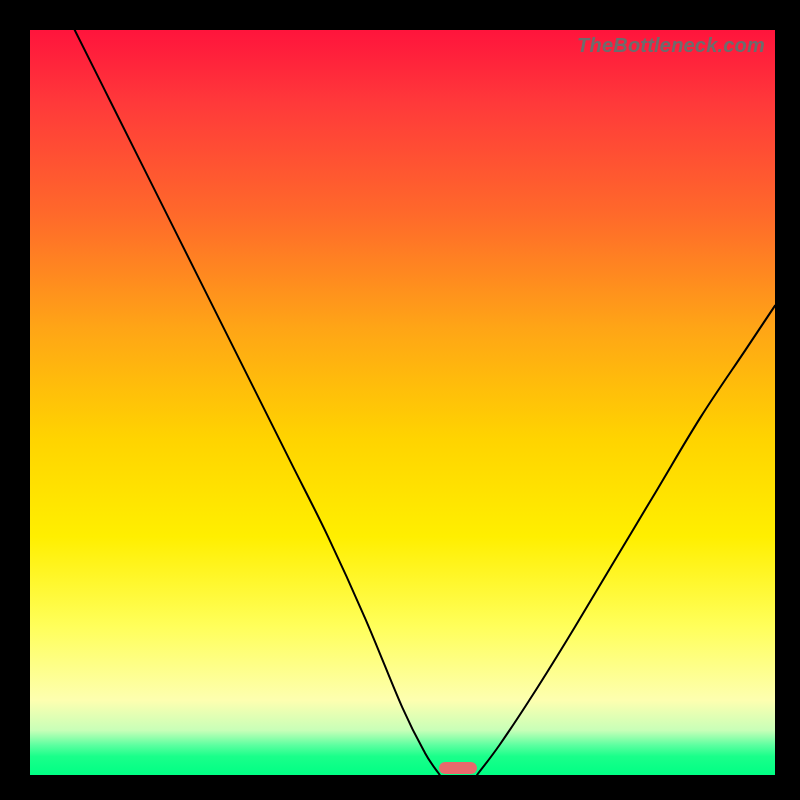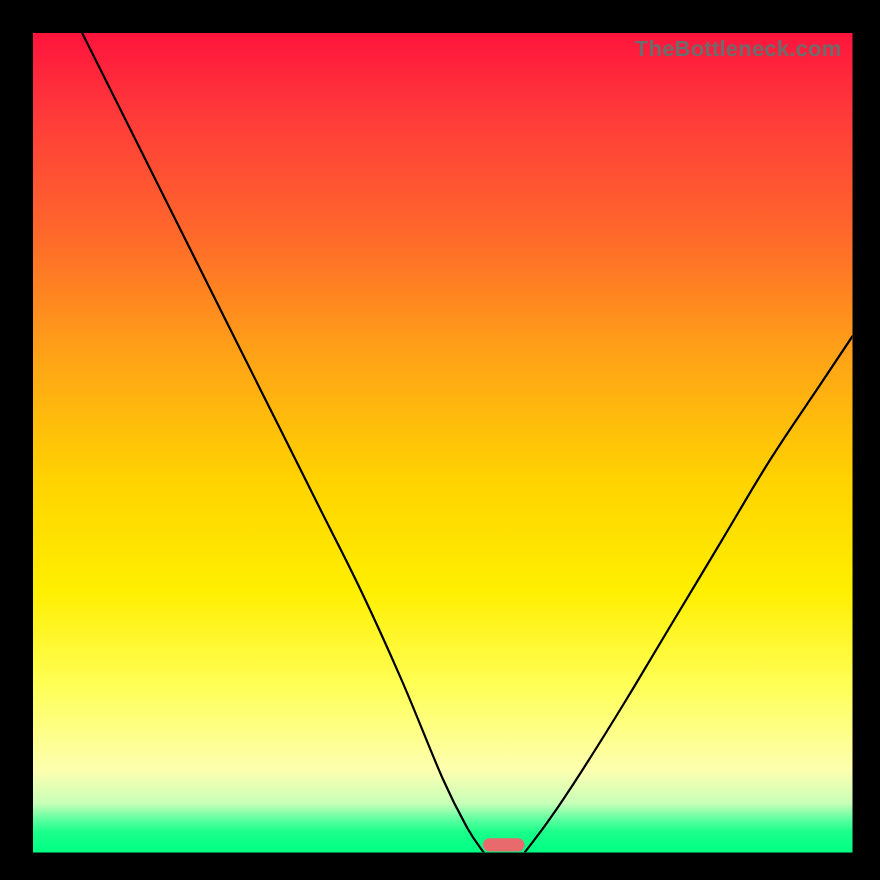--- a/index.html
+++ b/index.html
@@ -30,20 +30,21 @@
   .watermark {
     position: absolute;
     top: 4px;
     right: 10px;
     font-family: Arial, Helvetica, sans-serif;
     font-size: 20px;
     font-weight: 600;
     color: #6d6c6c;
     letter-spacing: 0.2px;
     user-select: none;
+    font-style: italic;
   }
   .curve {
     position: absolute;
     left: 0; top: 0;
     width: 745px; height: 745px;
   }
   .marker {
     position: absolute;
     width: 38px;
     height: 12px;

